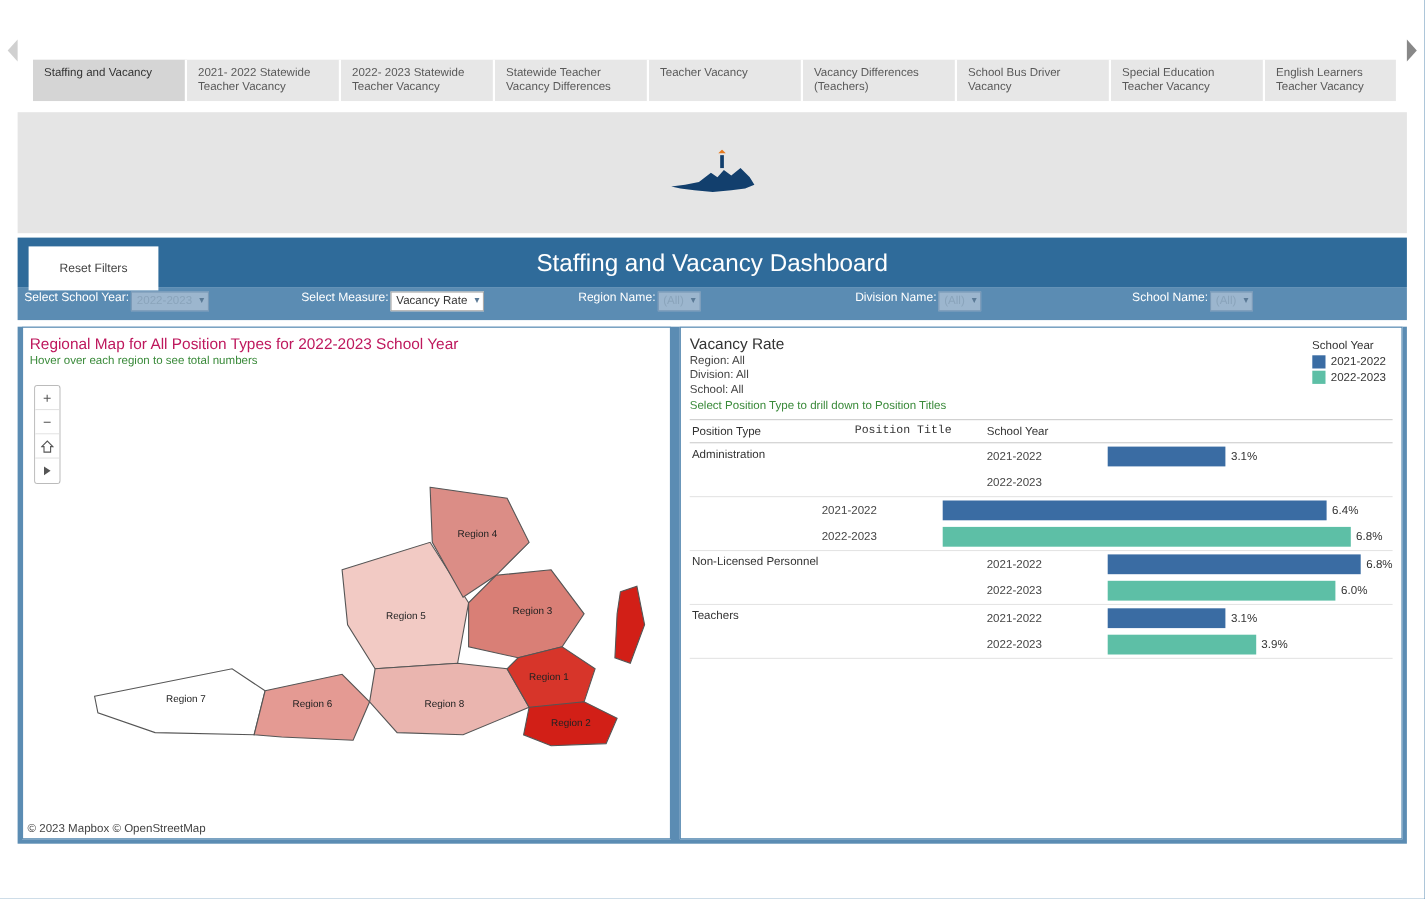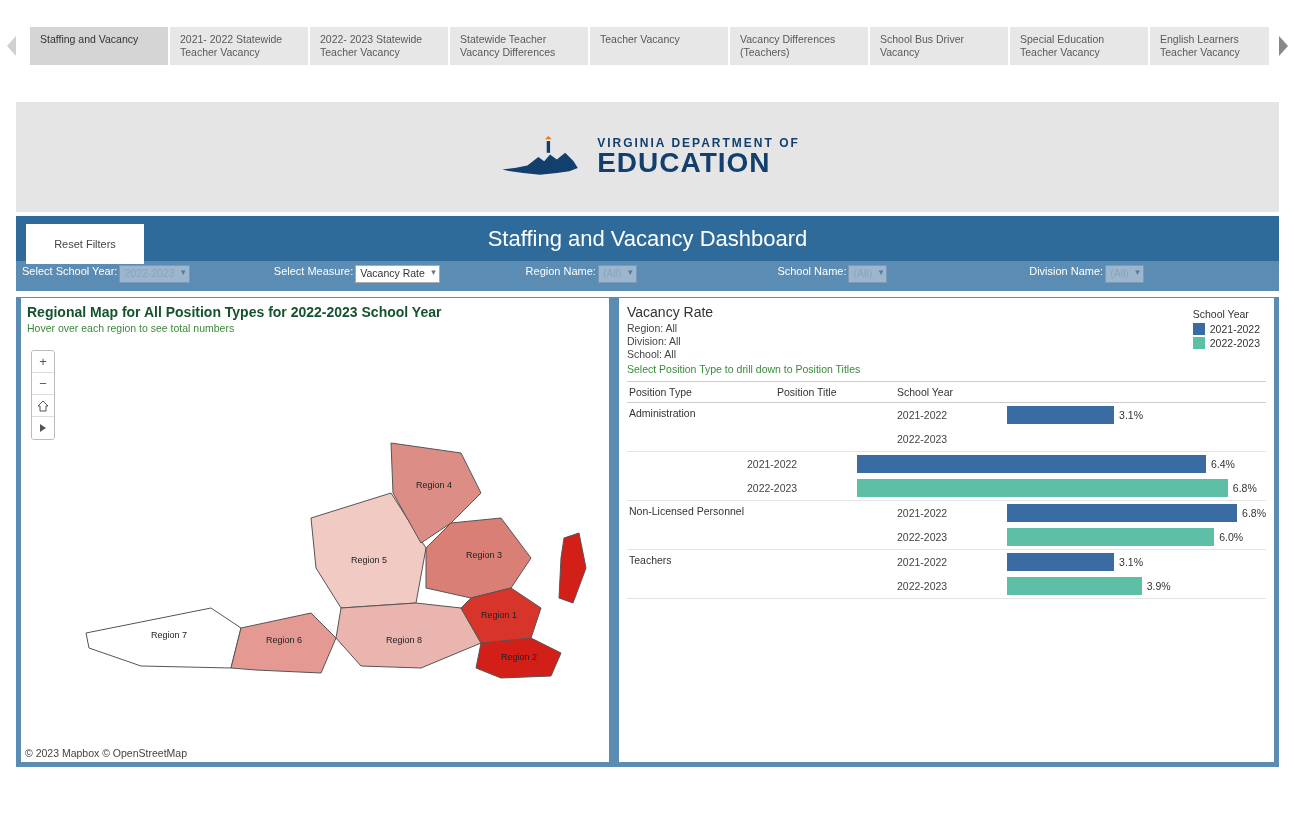--- a/index.html
+++ b/index.html
@@ -11,21 +11,21 @@
     background: #fff;
     width: 1295px;
     height: 817px;
     overflow: hidden;
     position: relative;
   }
 
   
   .tabstrip {
     display: flex;
-    align-items: center;
+    align-items: flex-end;
     height: 92px;
     padding: 0 26px;
     position: relative;
   }
   .tabstrip .arrow {
     width: 18px;
     display: flex;
     align-items: center;
     justify-content: center;
     font-size: 28px;
@@ -163,22 +163,22 @@
     width: 590px;
     background: #fff;
     border: 1px solid #5b8cb3;
     padding: 6px 4px 2px 4px;
     position: relative;
     height: 466px;
   }
   .map-panel h3 {
     margin: 0 0 2px 2px;
     font-size: 14px;
-    font-weight: 700;
-    color: #14532d;
+    font-weight: 400;
+    color: #be185d;
   }
   .map-panel .subtitle {
     color: #3a8a3a;
     font-size: 10.5px;
     margin-left: 2px;
   }
   .map-tools {
     position: absolute;
     left: 10px; top: 52px;
     width: 24px;
@@ -256,21 +256,21 @@
   .bars-head {
     display: flex;
     font-size: 10.5px;
     color: #333;
     border-top: 1px solid #ccc;
     border-bottom: 1px solid #ccc;
     padding: 4px 0;
     margin-top: 6px;
   }
   .col-pt { width: 150px; padding-left: 2px; }
-  .col-ptitle { width: 120px; }
+  .col-ptitle { width: 120px; font-family: Liberation Mono, monospace; }
   .col-sy { width: 110px; }
   .col-bars { flex:1 1 0; }
 
   .bar-group {
     display: flex;
     border-bottom: 1px solid #e4e4e4;
   }
   .bar-group .col-pt { width:150px; padding:4px 2px 0 2px; font-size:10.5px;}
   .bar-group .col-ptitle { width:120px; }
   .bar-group .right {
@@ -326,24 +326,20 @@
 
 <div class="logo-bar">
   <div class="logo">
     <div class="state">
       <svg viewBox="0 0 100 50" width="90" height="42">
         <polygon points="5,40 20,38 35,35 48,25 55,30 62,22 70,28 80,20 90,30 95,38 85,42 70,44 50,46 30,44 15,42" fill="#123f6d"></polygon>
         <rect x="58" y="6" width="4" height="14" fill="#123f6d"></rect>
         <polygon points="56,4 64,4 60,0" fill="#e67a1e"></polygon>
       </svg>
     </div>
-    <div class="txt">
-      <div class="small">VIRGINIA DEPARTMENT OF</div>
-      <div class="big">EDUCATION</div>
-    </div>
   </div>
 </div>
 
 <div class="title-bar">
   <button class="reset-btn">Reset Filters</button>
   <div class="title">Staffing and Vacancy Dashboard</div>
 </div>
 
 <div class="filter-bar">
   <div class="filter">
@@ -352,25 +348,25 @@
   </div>
   <div class="filter">
     <label>Select Measure:</label>
     <div class="select white">Vacancy Rate</div>
   </div>
   <div class="filter">
     <label>Region Name:</label>
     <div class="select disabled">(All)</div>
   </div>
   <div class="filter">
+    <label>Division Name:</label>
+    <div class="select disabled">(All)</div>
+  </div>
+  <div class="filter">
     <label>School Name:</label>
-    <div class="select disabled">(All)</div>
-  </div>
-  <div class="filter">
-    <label>Division Name:</label>
     <div class="select disabled">(All)</div>
   </div>
 </div>
 
 <div class="lower-wrap">
 
   <div class="map-panel">
     <h3>Regional Map for All Position Types for 2022-2023 School Year</h3>
     <div class="subtitle">Hover over each region to see total numbers</div>
     <div class="map-tools">

